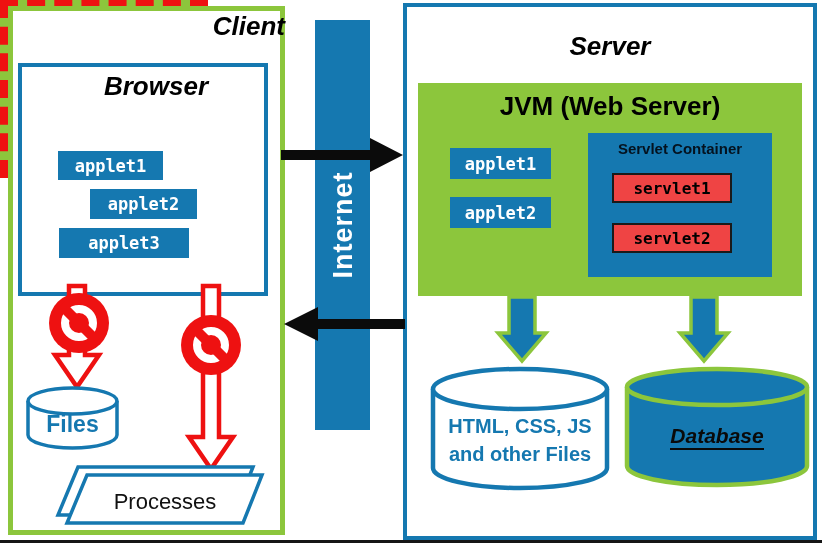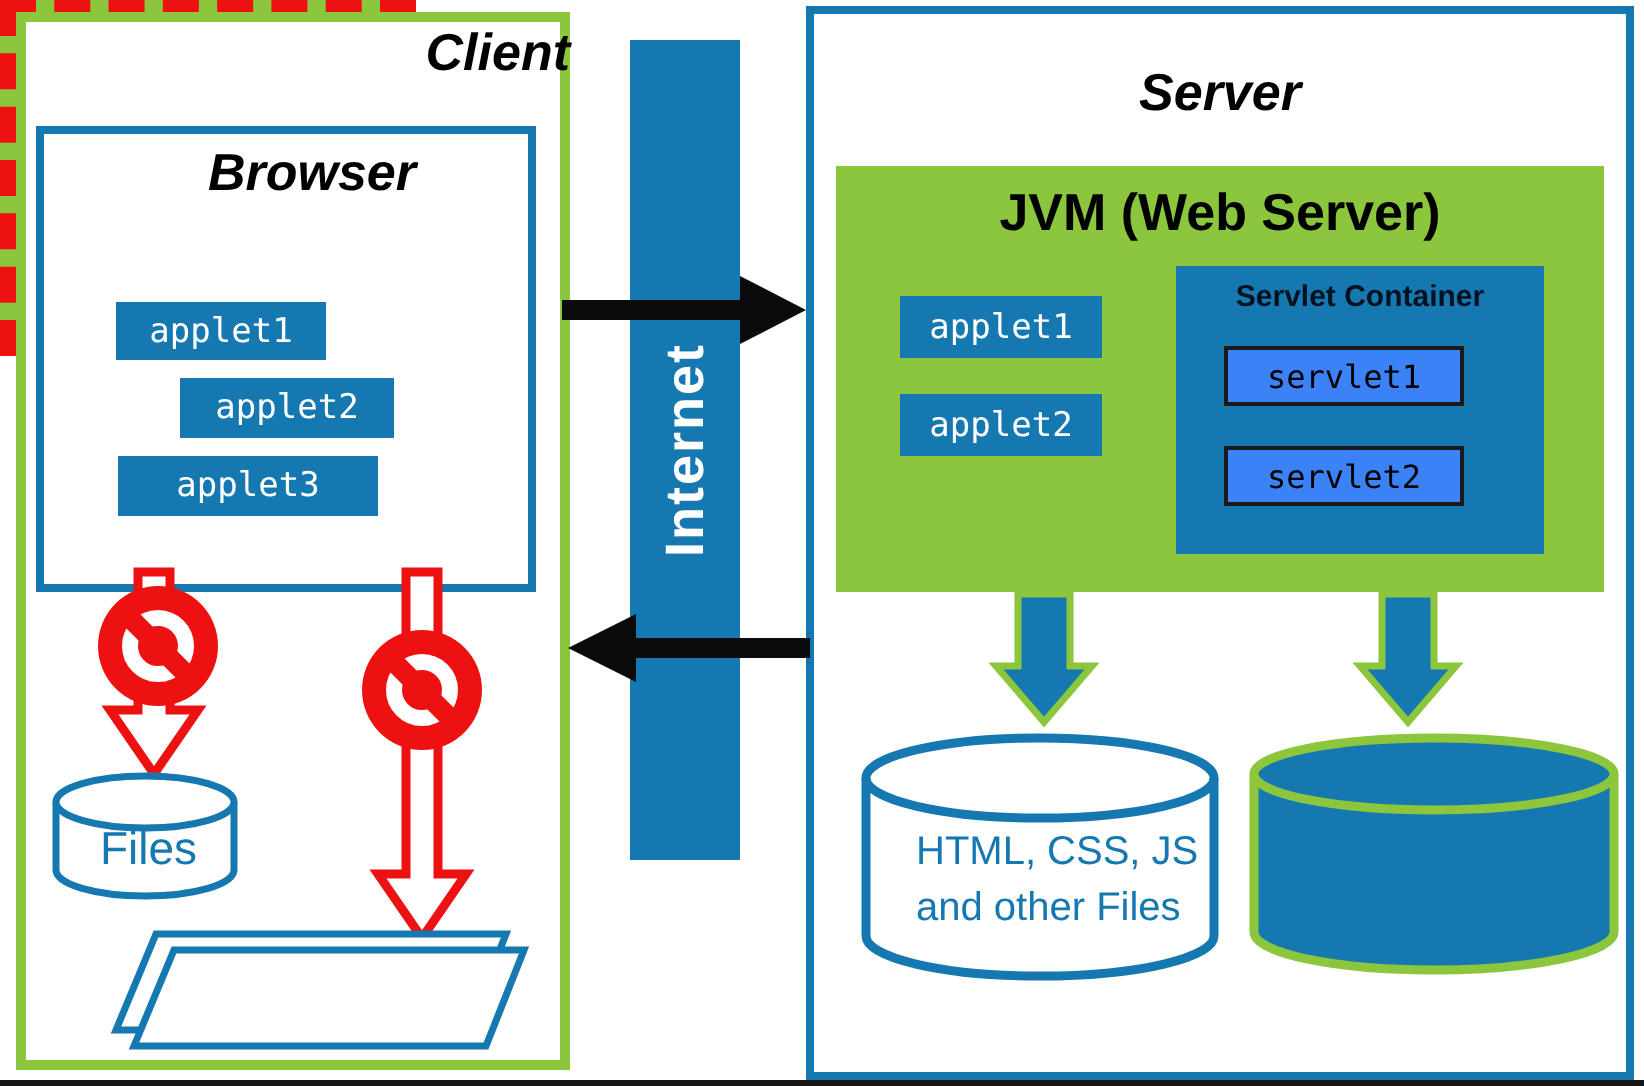--- a/index.html
+++ b/index.html
@@ -10,27 +10,27 @@
   .client-box{left:8px;top:6px;width:277px;height:529px;border:5px solid var(--green);}
   .server-box{left:403px;top:3px;width:414px;height:537px;border:4px solid var(--blue);}
   .browser-box{left:18px;top:63px;width:250px;height:233px;border:4px solid var(--blue);}
   .jvm-client{left:40px;top:108px;width:208px;height:178px;box-sizing:border-box;
               background:var(--green);border:9px dashed var(--red);}
   .jvm-server{left:418px;top:83px;width:384px;height:213px;background:var(--green);}
   .servlet-container{left:588px;top:133px;width:184px;height:144px;background:var(--blue);}
   .title{position:absolute;text-align:center;color:#000;font-weight:bold;}
   .italic{font-style:italic;font-size:26px;}
   .chip{position:absolute;box-sizing:border-box;background:var(--blue);color:#fff;
-        font-family:"DejaVu Sans Mono",monospace;font-weight:normal;font-size:17px;
+        font-family:"DejaVu Sans Mono",monospace;font-weight:bold;font-size:17px;
         display:flex;align-items:center;justify-content:center;}
-  .servlet{background:#3b82f6;color:#000;border:2px solid #1a1a1a;}
+  .servlet{background:#ef4444;color:#000;border:2px solid #1a1a1a;}
   .internet-bar{left:315px;top:20px;width:55px;height:410px;background:var(--blue);}
   .internet-label{position:absolute;left:50%;top:50%;transform:translate(-50%,-50%) rotate(-90deg);
         color:#fff;font-weight:bold;font-size:27px;white-space:nowrap;letter-spacing:1px;}
-  .storage-label{position:absolute;font-weight:normal;color:var(--blue);margin-left:22px;}
+  .storage-label{position:absolute;text-align:center;font-weight:bold;color:var(--blue);}
   svg{position:absolute;left:0;top:0;pointer-events:none;}
   .bottom-strip{left:0;top:540px;width:822px;height:3px;background:#161616;}
 </style>
 </head>
 <body>
 
 <div id="page">
 
   <div class="box client-box"></div>
   <div class="title italic" style="left:8px;top:11px;width:277px;text-align:right;">Client</div>
@@ -102,21 +102,25 @@
       <ellipse cx="520" cy="389" rx="87" ry="20" fill="#ffffff" style="stroke:var(--blue);" stroke-width="4.5"></ellipse>
     </g>
 
     <g>
       <path d="M627,387 L627,466 A90,19 0 0 0 807,466 L807,387" style="fill:var(--blue);stroke:var(--green);" stroke-width="4.5"></path>
       <ellipse cx="717" cy="387" rx="90" ry="18" style="fill:var(--blue);stroke:var(--green);" stroke-width="4.5"></ellipse>
     </g>
   </svg>
 
   <div class="storage-label" style="left:28px;top:411px;width:89px;font-size:23px;">Files</div>
+  <div class="abs" style="left:80px;top:489px;width:170px;text-align:center;font-size:22px;color:#111;">Processes</div>
 
   <div class="storage-label" style="left:436px;top:412px;width:168px;font-size:20px;line-height:28px;">
     <div>HTML, CSS, JS</div>
     <div>and other Files</div>
   </div>
 
+  <div class="abs" style="left:627px;top:424px;width:180px;text-align:center;">
+    <span style="font-weight:bold;font-style:italic;font-size:21px;color:#0a0a0a;border-bottom:2.5px solid #0a0a0a;padding-bottom:1px;">Database</span>
+  </div>
 
   <div class="abs bottom-strip"></div>
 </div>
 
 </body></html>

